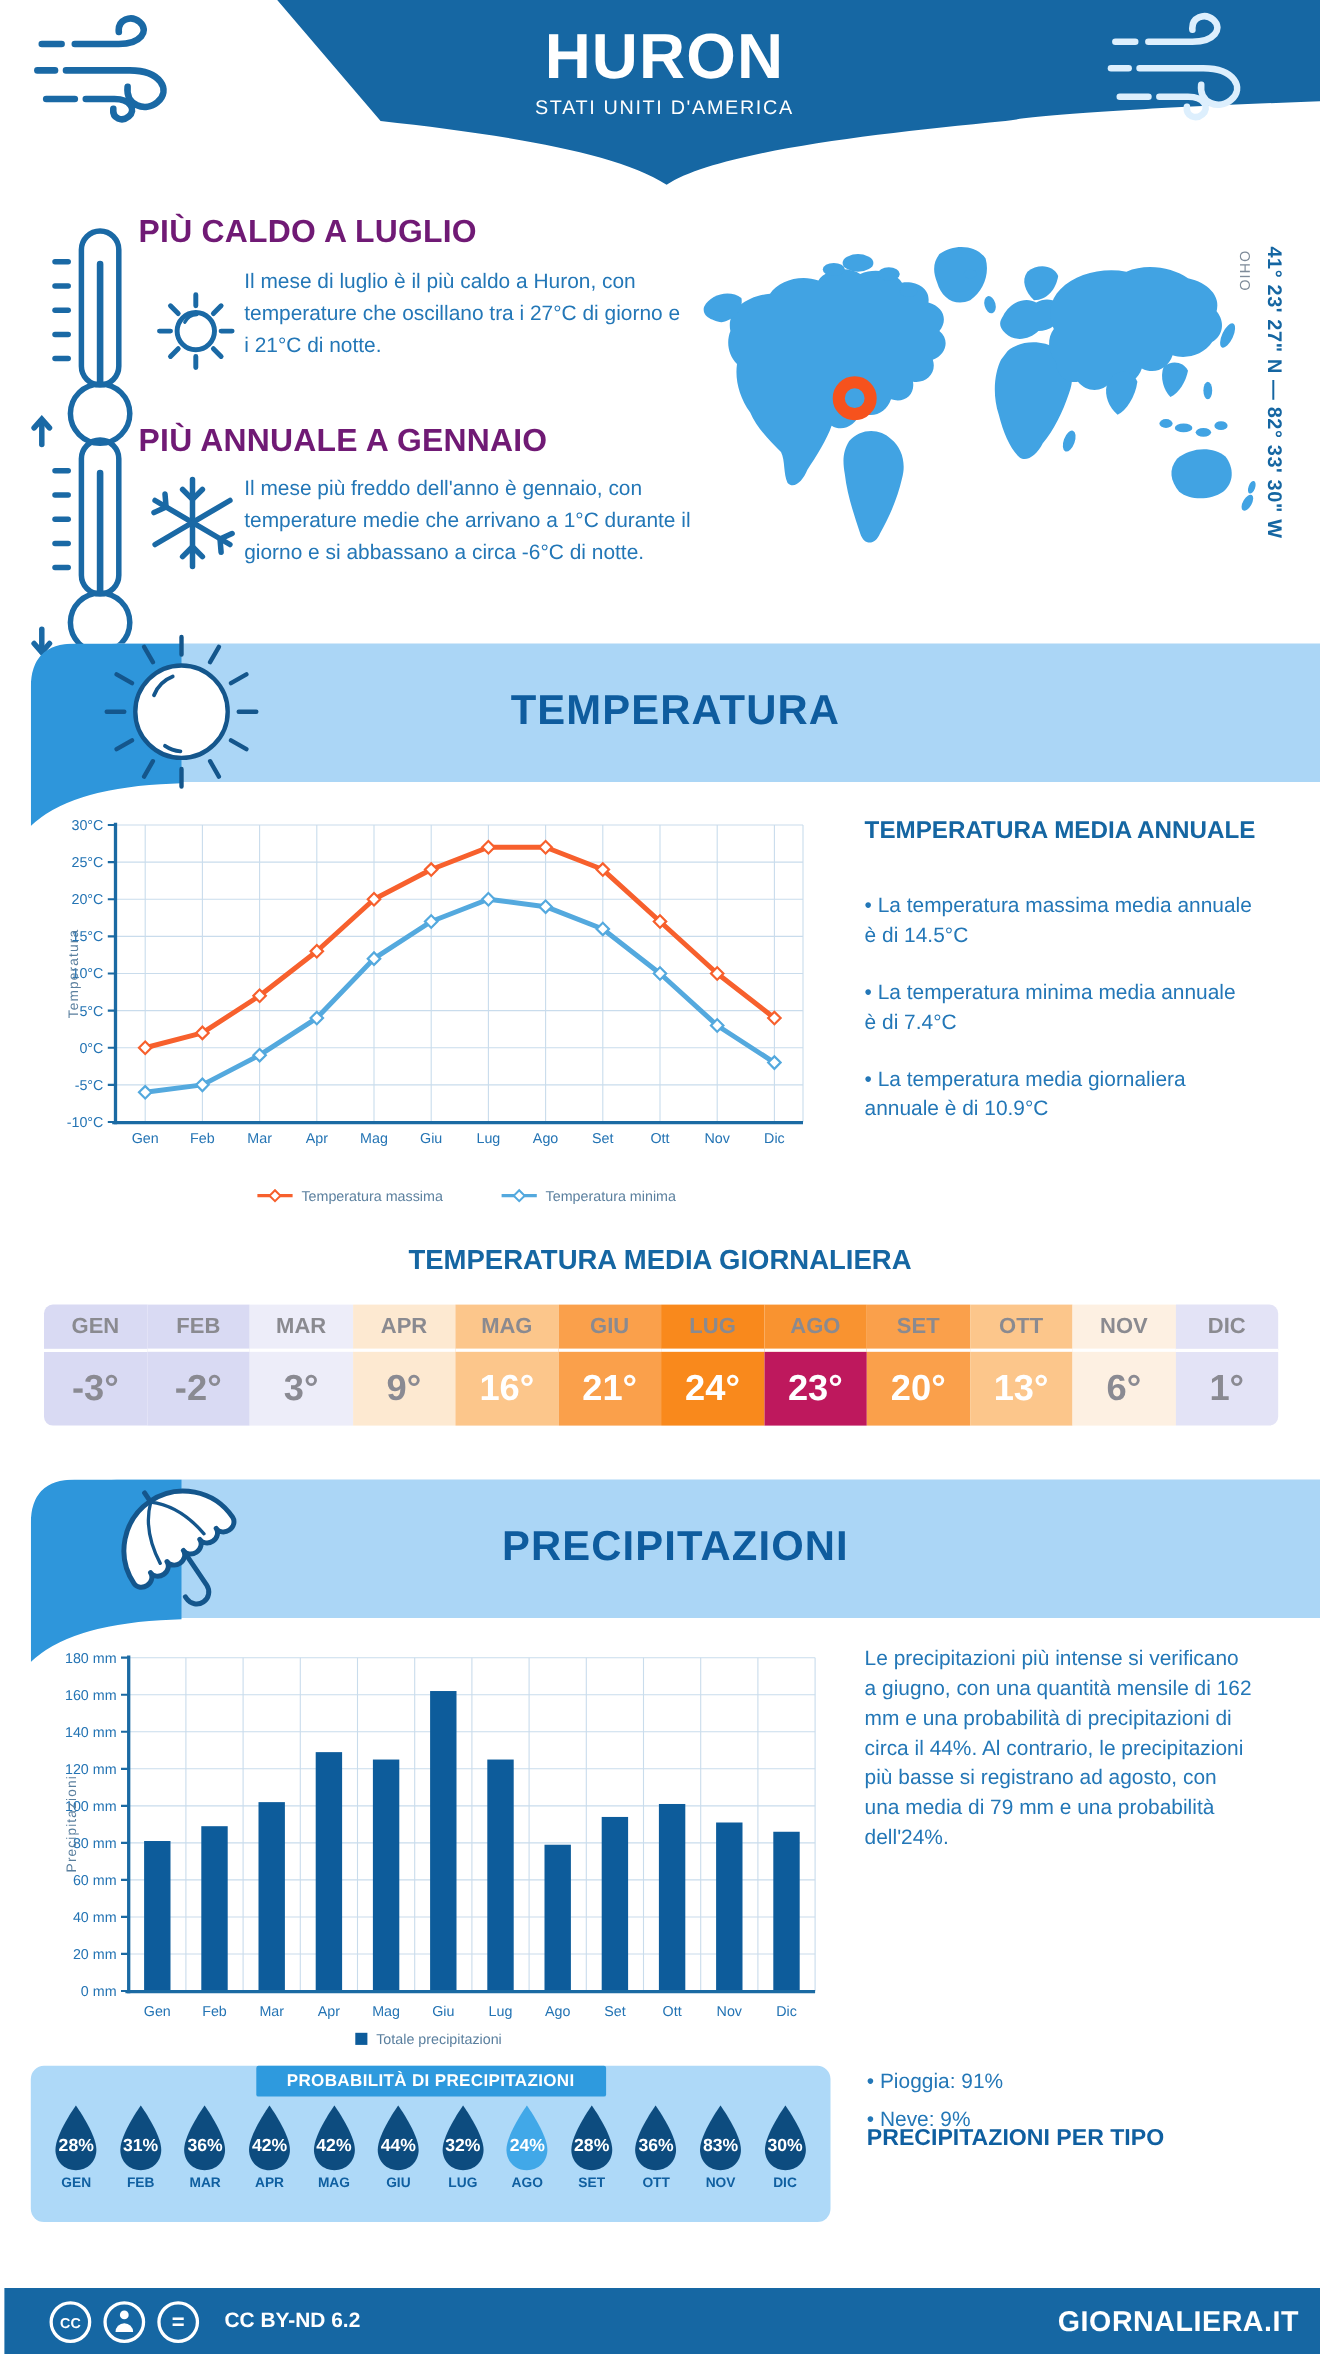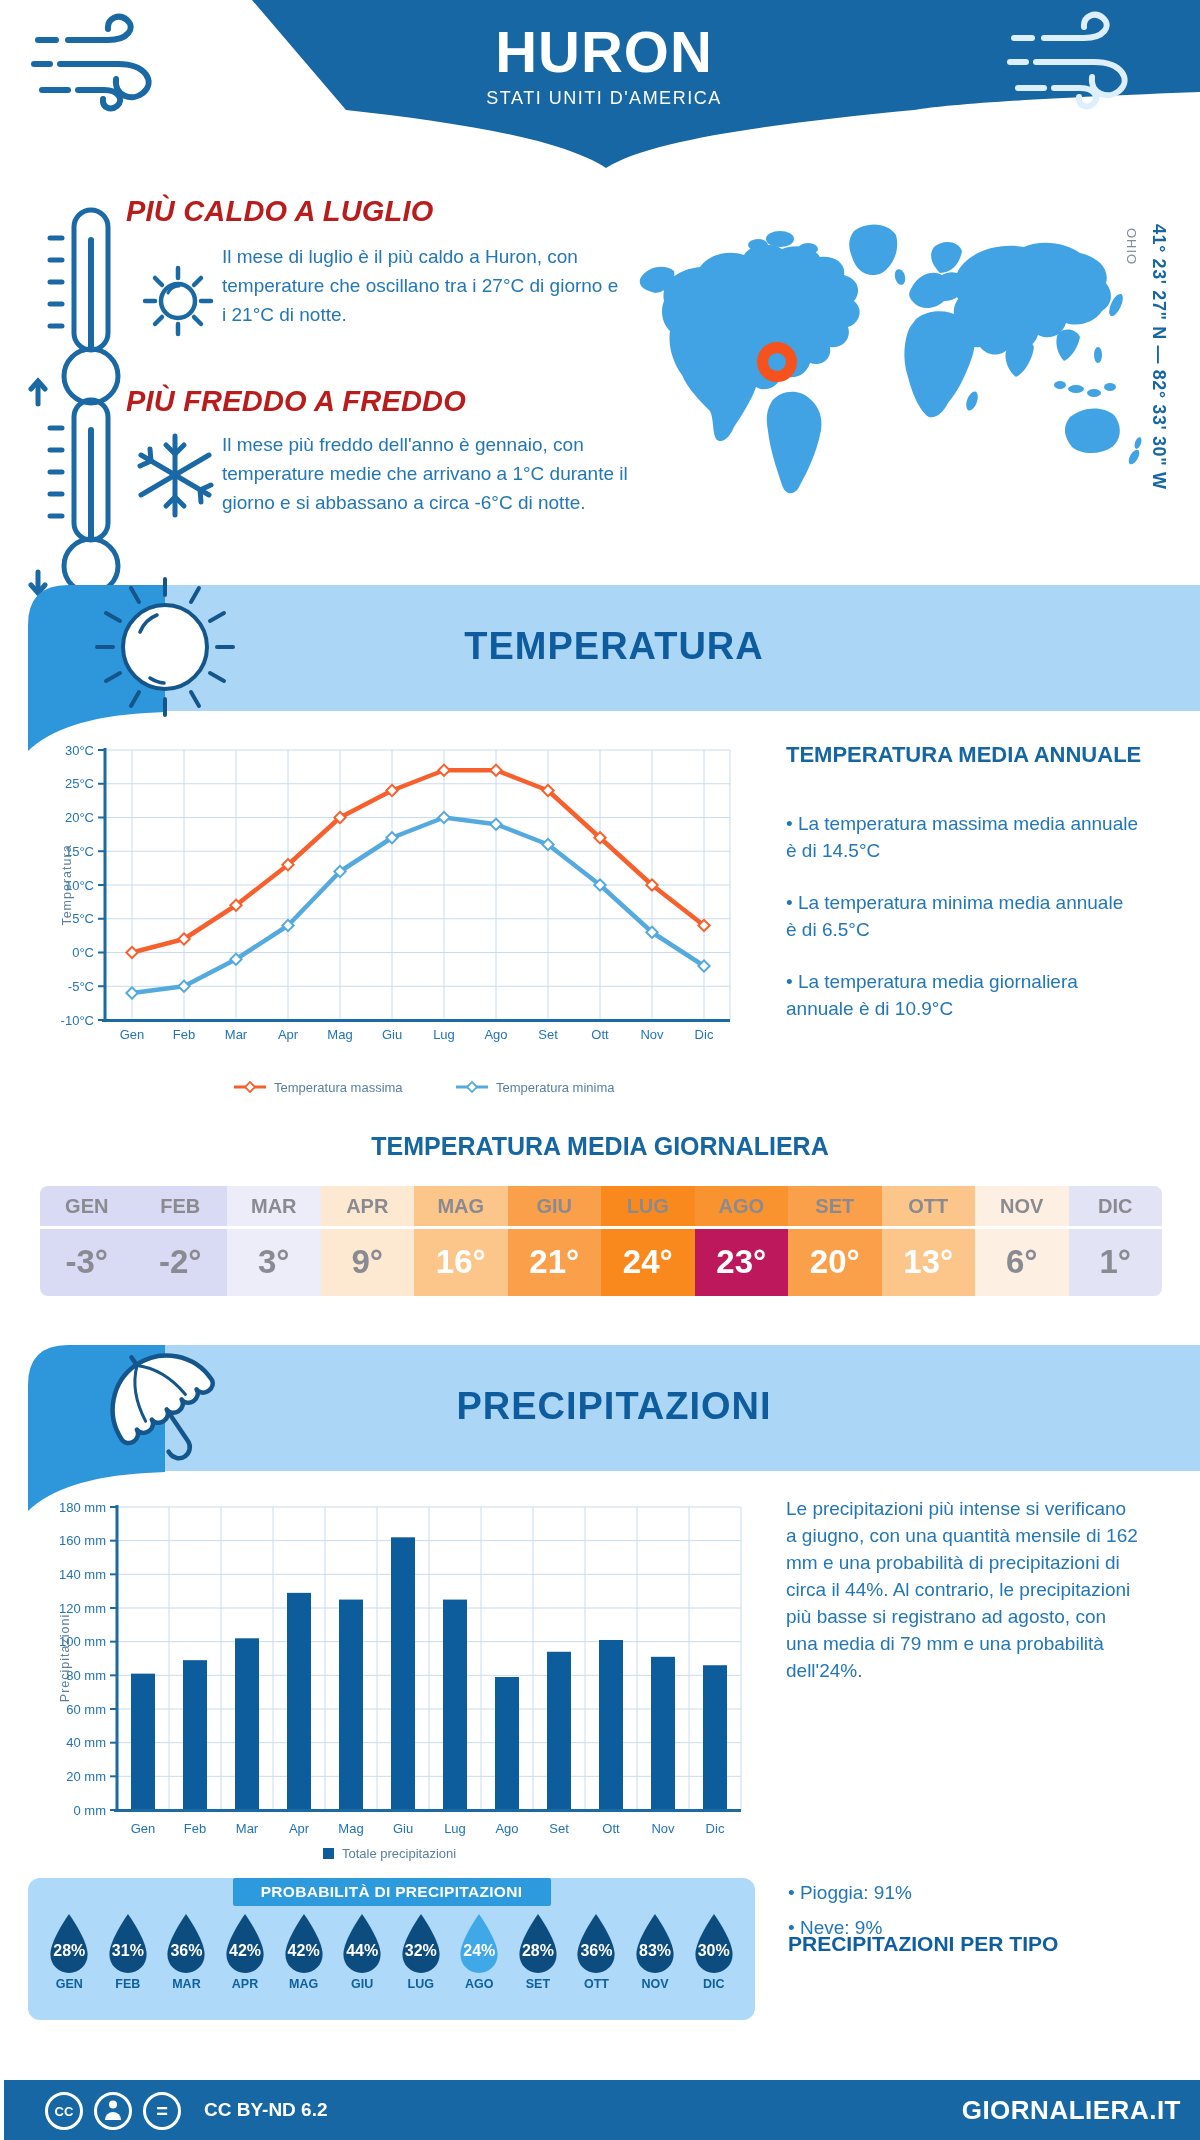--- a/index.html
+++ b/index.html
@@ -10,21 +10,21 @@
   .abs{position:absolute;}
   
   #band-svg{position:absolute;top:0;left:0;}
   .page-title{position:absolute;left:0;top:18px;width:1208px;text-align:center;
     color:#fff;font-size:58px;font-weight:bold;letter-spacing:1px;}
   .page-subtitle{position:absolute;left:0;top:88px;width:1208px;text-align:center;
     color:#fff;font-size:18px;letter-spacing:1.5px;}
   .wind-left{position:absolute;left:26px;top:12px;color:#1a69a5;}
   .wind-right{position:absolute;left:1002px;top:10px;color:#ddeffd;}
   
-  .hl-title{position:absolute;color:#b91c1c;font-size:29px;font-weight:bold;letter-spacing:0.2px;font-style:italic;}
+  .hl-title{position:absolute;color:#701a75;font-size:29px;font-weight:bold;letter-spacing:0.2px;}
   .hl-text{position:absolute;color:#2377b7;font-size:19px;line-height:29px;}
   
   .coords{position:absolute;left:1148px;top:224px;height:310px;writing-mode:vertical-rl;
     font-size:18px;font-weight:bold;color:#1566a2;letter-spacing:0.6px;}
   .region{position:absolute;left:1124px;top:228px;writing-mode:vertical-rl;
     font-size:13px;color:#7e8b99;letter-spacing:1px;}
   
   .banner{position:absolute;left:28px;right:0;height:126px;}
   .banner-light{position:absolute;left:40px;right:0;top:0;bottom:0;background:#abd6f6;
     border-radius:38px 0 0 38px;}
@@ -128,21 +128,21 @@
 </svg>
 <svg class="abs" style="left:128px;top:428px;" width="95" height="95" viewBox="0 0 95 95" fill="none" stroke="#1a69a5" stroke-width="5" stroke-linecap="round" stroke-linejoin="round">
   <path d="M47,8 V87"></path>
     <path d="M13,27 L81,67"></path>
     <path d="M81,27 L13,67"></path>
   <path d="M38,17 L47,26 L56,17"></path>
     <path d="M38,78 L47,69 L56,78"></path>
   <path d="M12,38 L23,33 L22,21"></path>
     <path d="M83,57 L72,62 L73,74"></path>
 </svg>
-<div class="hl-title" style="left:126px;top:385px;">PIÙ FREDDO A FREDDO</div>
+<div class="hl-title" style="left:126px;top:385px;">PIÙ ANNUALE A GENNAIO</div>
 <div class="hl-text" style="left:222px;top:430px;width:430px;">Il mese più freddo dell'anno è gennaio, con temperature medie che arrivano a 1°C durante il giorno e si abbassano a circa -6°C di notte.</div>
 
 <svg class="abs" style="left:630px;top:205px;" width="515" height="300" viewBox="0 0 515 300" id="map-svg">
     <path d="M34,96 C30,78 48,64 70,62 C78,50 98,44 114,50 C120,40 140,36 152,44 C166,38 184,42 190,52 C204,50 216,58 214,70 C228,74 232,86 224,96 C234,104 230,118 218,122 C222,134 212,144 200,142 C202,154 192,162 180,158 C176,170 164,176 152,170 C148,182 136,188 126,182 C122,194 112,210 104,222 C100,232 92,240 86,234 C82,226 84,214 80,206 C70,196 58,184 52,170 C42,156 38,140 40,126 C32,118 30,106 34,96 Z" fill="#41a3e3"></path>
     <path d="M10,74 C16,62 34,58 44,66 C46,76 38,86 26,88 C16,86 8,82 10,74 Z" fill="#41a3e3"></path>
     <path d="M224,26 C238,16 258,18 266,30 C270,44 264,60 252,68 C238,74 226,66 222,52 C218,42 218,34 224,26 Z" fill="#41a3e3"></path>
     <path d="M142,196 C152,184 170,184 180,194 C190,202 194,216 190,230 C186,248 178,266 170,280 C166,290 156,292 152,280 C146,262 140,244 138,226 C136,214 136,206 142,196 Z" fill="#41a3e3"></path>
     <path d="M282,82 C288,70 302,64 312,70 C322,64 334,68 336,78 C334,90 324,96 314,96 C306,104 292,106 284,98 C278,92 278,88 282,82 Z" fill="#41a3e3"></path>
     <path d="M304,42 C314,34 328,36 332,46 C330,58 322,68 310,68 C302,60 298,50 304,42 Z" fill="#41a3e3"></path>
     <path d="M286,114 C298,104 318,104 330,112 C344,120 348,136 342,152 C336,170 328,186 318,198 C312,210 302,216 296,210 C288,202 282,188 278,172 C272,154 274,134 280,122 Z" fill="#41a3e3"></path>
@@ -270,21 +270,21 @@
     <rect x="188.5" y="348.5" width="7" height="7" fill="#fff" stroke="#f7602d" stroke-width="1.8" transform="rotate(45 192 352)"></rect>
     <text x="216" y="356.5" font-size="13" fill="#5a7f9e">Temperatura massima</text>
     <line x1="398" y1="352" x2="430" y2="352" stroke="#54a9de" stroke-width="3"></line>
     <rect x="410.5" y="348.5" width="7" height="7" fill="#fff" stroke="#54a9de" stroke-width="1.8" transform="rotate(45 414 352)"></rect>
     <text x="438" y="356.5" font-size="13" fill="#5a7f9e">Temperatura minima</text>
   </svg>
 
 <div class="stats-title" style="left:786px;top:742px;">TEMPERATURA MEDIA ANNUALE</div>
 <div class="abs" style="left:786px;top:810px;width:352px;">
   <div class="stat-item">• La temperatura massima media annuale è di 14.5°C</div>
-  <div class="stat-item">• La temperatura minima media annuale è di 6.5°C</div>
+  <div class="stat-item">• La temperatura minima media annuale è di 7.4°C</div>
   <div class="stat-item">• La temperatura media giornaliera annuale è di 10.9°C</div>
 </div>
 
 <div class="daily-title">TEMPERATURA MEDIA GIORNALIERA</div>
 <div id="daily-table">
     <div class="tcol">
       <div class="tcol-h" style="background: rgb(217, 218, 243); color: rgb(138, 138, 144);">GEN</div>
       <div class="tcol-v" style="background: rgb(217, 218, 243); color: rgb(138, 138, 146);">-3°</div>
     </div>
     <div class="tcol">

